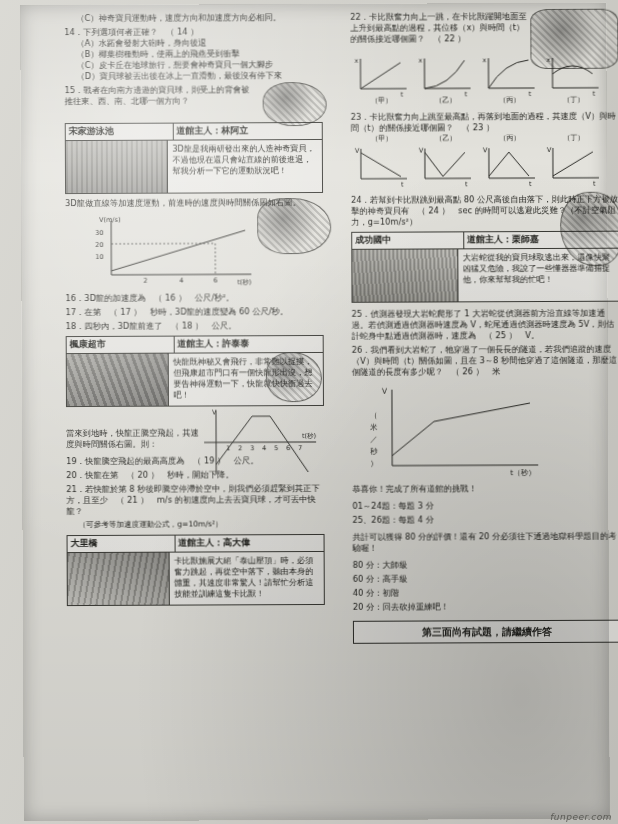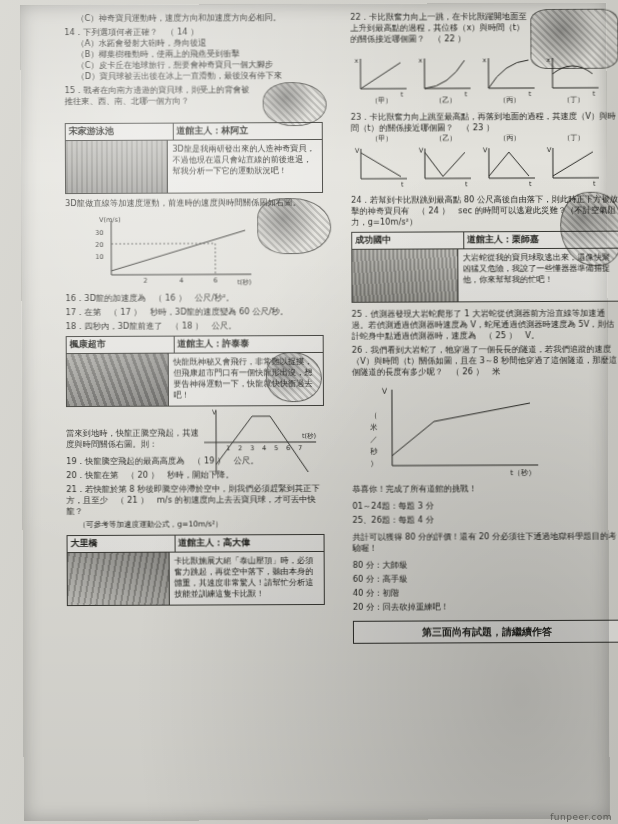--- a/index.html
+++ b/index.html
@@ -116,21 +116,21 @@
     padding:4px 6px;
     font-size:10px;
     font-weight:bold;
     text-align:center;
     margin-top:8px;
     background:rgba(255,255,255,0.25);
   }
   .spaced { margin-top:6px; }
   .watermark {
     position:absolute; right:6px; bottom:2px;
-    font-size:9px; color:#5a5a55; letter-spacing:0.5px;
+    font-size:9px; color:#5a5a55; letter-spacing:0.5px;font-style:italic;
   }
   .blur { filter: blur(0.25px); }
 </style>
 </head>
 <body>
 
 <div id="page">
   <div id="sheet">
 
     <div class="col blur" id="colL">

